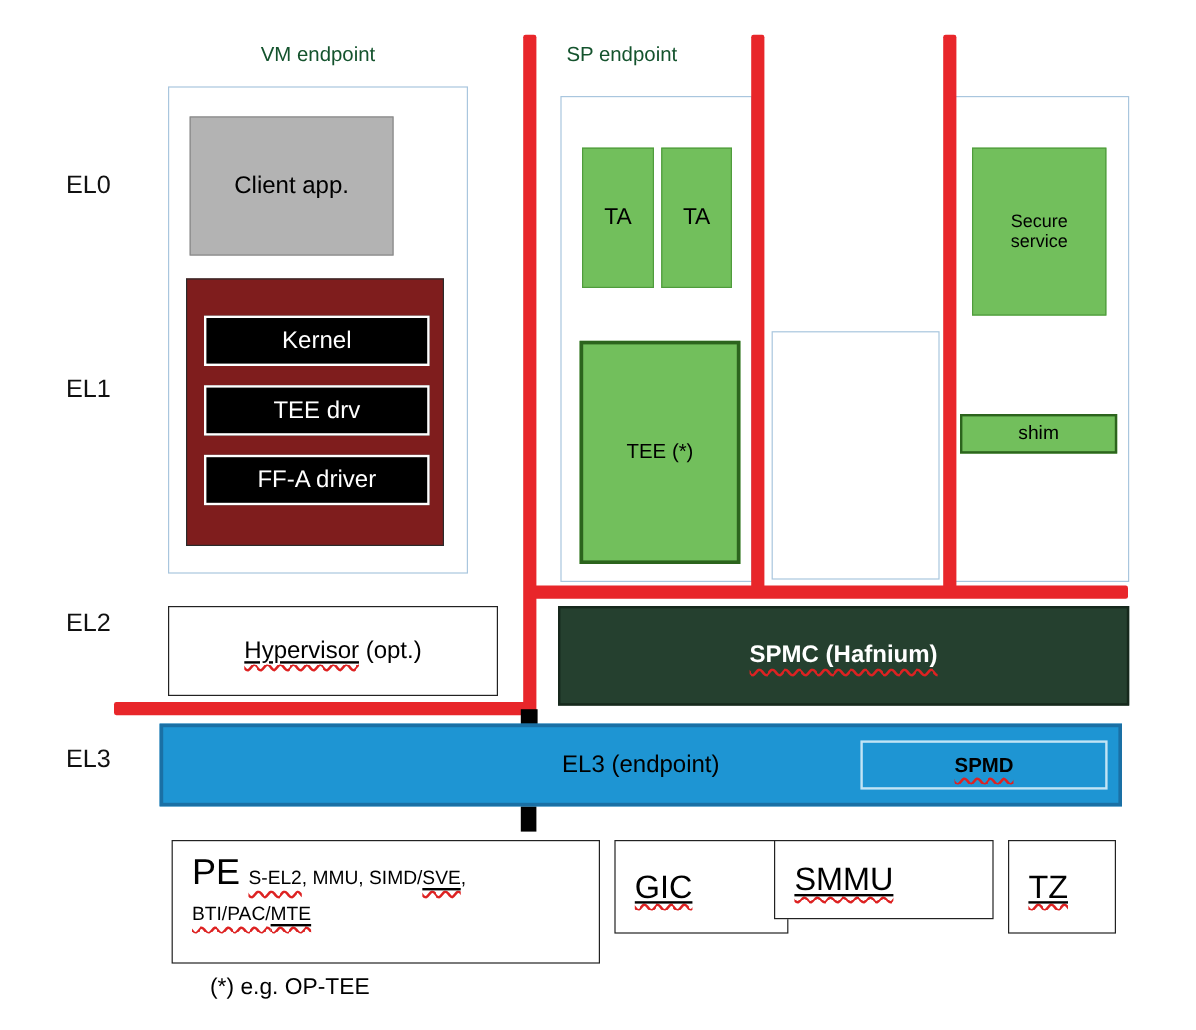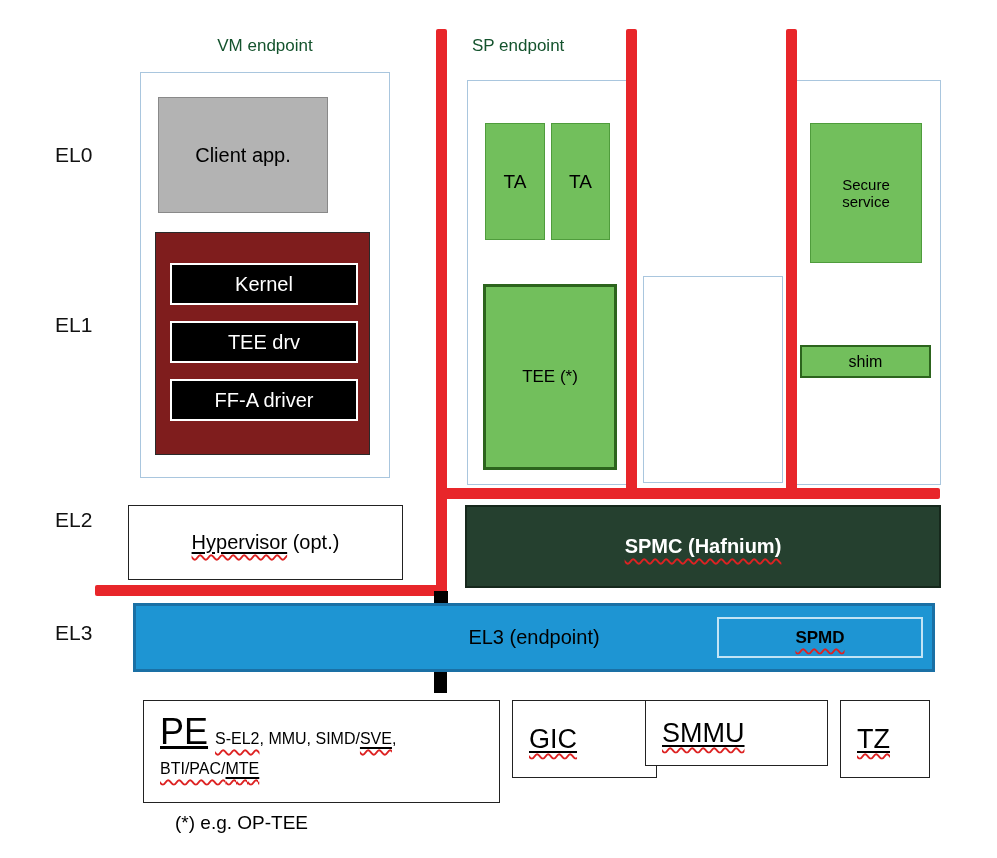--- a/index.html
+++ b/index.html
@@ -38,21 +38,21 @@
   .el3-bar { background:var(--blue_fill,#1e95d3); border:3px solid var(--blue_border,#1a70a5);
              display:flex; align-items:center; justify-content:center; font-size:20px; color:#000; }
   .spmd-box { position:absolute; border:2px solid var(--spmd_border,#c2e4f5);
               display:flex; align-items:center; justify-content:center;
               font-size:17px; font-weight:bold; color:#000; }
 
   .hw-box { background:#fff; border:1px solid #222; }
   .hw-label { font-size:27px; }
   .hw-flex { display:flex; align-items:center; justify-content:flex-start; padding-left:16px; }
 
-  .pe-title { font-size:36px;text-decoration:underline; }
+  .pe-title { font-size:30px; }
   .pe-feat { font-size:16px; margin-left:7px; line-height:1.85; }
 
   .footnote { font-size:19px; }
 
   
   .sq { text-decoration-line: underline; text-decoration-style: wavy;
         text-decoration-color: var(--squiggle,#dd2222); text-decoration-thickness:1.5px;
         text-underline-offset:5px; }
   
   .ul2 { text-decoration-line: underline; text-decoration-style: solid;
@@ -109,21 +109,21 @@
   <div class="abs green-box thin2" style="left:800px;top:345px;width:131px;height:33px;font-size:16px">
     <span>shim</span>
   </div>
 
   <div class="abs redline" style="left:436px;top:29px;width:11px;height:568px"></div>
   <div class="abs redline" style="left:626px;top:29px;width:11px;height:465px"></div>
   <div class="abs redline" style="left:786px;top:29px;width:11px;height:465px"></div>
   <div class="abs redline" style="left:441px;top:488px;width:499px;height:11px"></div>
   <div class="abs redline" style="left:95px;top:585px;width:346px;height:11px"></div>
 
-  <div class="abs white-box" style="left:128px;top:505px;width:275px;height:75px;font-size:20px">
+  <div class="abs white-box" style="left:140px;top:505px;width:275px;height:75px;font-size:20px">
     <span><span class="sq"><span class="ul2">Hypervisor</span></span><span> (opt.)</span></span>
   </div>
   <div class="abs spmc-box" style="left:465px;top:505px;width:476px;height:83px">
     <span class="sq">SPMC (Hafnium)</span>
   </div>
 
   <div class="abs black-connector" style="left:434px;top:591px;width:14px;height:13px"></div>
   <div class="abs black-connector" style="left:434px;top:672px;width:13px;height:21px"></div>
 
   <div class="abs el3-bar" style="left:133px;top:603px;width:802px;height:69px">

